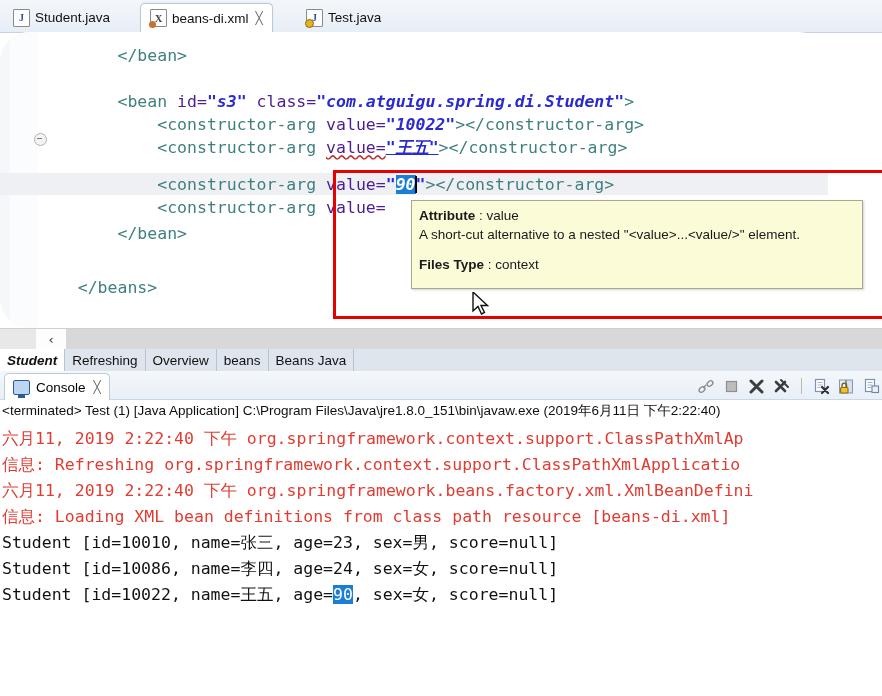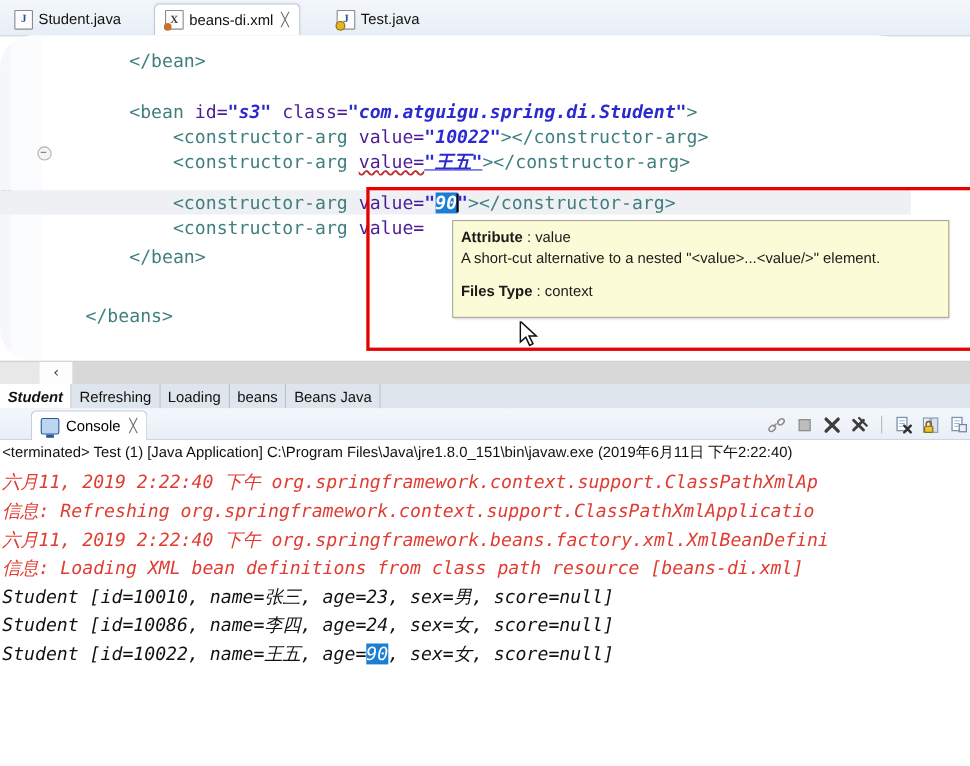--- a/index.html
+++ b/index.html
@@ -150,21 +150,21 @@
   
   .console-head{
     position:absolute;left:0;top:371px;width:882px;height:28px;
     background:linear-gradient(to bottom,#f4f8fc 0%,#e9eff7 100%);
     border-bottom:1px solid #ccd7e4;
   }
   .console-tab{
     position:absolute;left:4px;top:2px;height:26px;
     display:flex;align-items:center;gap:6px;padding:0 8px;
     background:#ffffff;border:1px solid #bccbdc;border-bottom:none;
-    border-radius:5px 5px 0 0;font-size:13.5px;margin-left:24px;
+    border-radius:5px 5px 0 0;font-size:13.5px;
   }
   .mon-icon{
     width:15px;height:13px;border:1.5px solid #2c5a99;background:#bcd6f2;
     border-radius:2px;position:relative;
   }
   .mon-icon:after{
     content:"";position:absolute;left:4px;bottom:-4px;width:7px;height:3px;background:#2c5a99;
   }
   .ctools{
     position:absolute;right:0;top:3px;height:24px;
@@ -175,21 +175,21 @@
 
   .proc-line{
     position:absolute;left:0;top:399px;width:882px;height:23px;
     font-size:13.5px;color:#101010;padding:3px 0 0 2px;
     white-space:nowrap;overflow:hidden;
   }
   .console-out{
     position:absolute;left:0;top:422px;width:882px;height:274px;
     background:#ffffff;overflow:hidden;
     font-family:"DejaVu Sans Mono","Liberation Mono",monospace;
-    font-size:16.5px;line-height:26px;white-space:pre;font-style:italic;
+    font-size:16.5px;line-height:26px;white-space:pre;
   }
   .ln{position:absolute;left:2px;width:900px;height:26px;}
   .red{color:#e03c32;}
   .blk{color:#111111;}
   .csel{background:#1a7fd4;color:#ffffff;}
 </style>
 </head>
 <body>
 
 <div id="app">
@@ -252,21 +252,21 @@
   <div class="red-rect"></div>
 
   <div class="edit-scroll">
     <div class="lbtn">‹</div>
     <div class="track"></div>
   </div>
 
   <div class="bottom-tabs">
     <div class="btab sel">Student</div>
     <div class="btab">Refreshing</div>
-    <div class="btab">Loading</div>
+    <div class="btab">Overview</div>
     <div class="btab">beans</div>
     <div class="btab">Beans Java</div>
     <div class="btab-fill"></div>
   </div>
 
   <div class="console-head">
     <div class="console-tab">
       <span class="mon-icon"></span>
       <span>Console</span>
       <span class="tab-close">╳</span>

